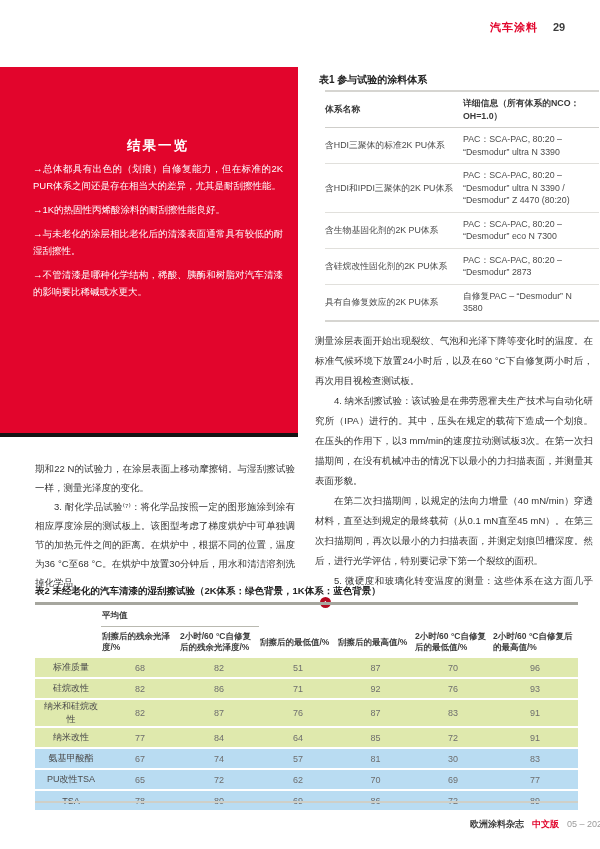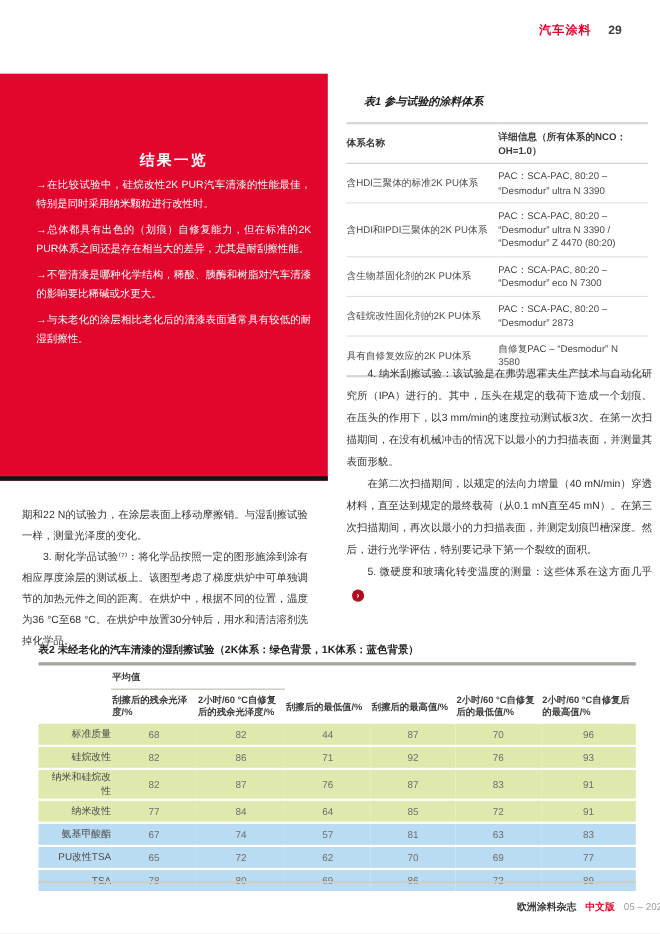--- a/index.html
+++ b/index.html
@@ -11,49 +11,49 @@
   .hdr-section{color:#e2052c;font-size:11px;font-weight:bold;letter-spacing:1px;}
   .hdr-page{color:#3c3c3c;font-size:11px;font-weight:bold;}
 
   
   .results-box{position:absolute;left:0;top:67px;width:298px;height:370px;background:#e2052c;
                border-bottom:4px solid #141414;box-sizing:border-box;padding:70px 15px 0 33px;}
   .results-title{margin:0 0 5px 0;text-align:center;color:#fff;font-size:13.5px;font-weight:bold;letter-spacing:2px;}
   .results-bullet{margin:0 0 7px 0;color:#fff;font-size:9.5px;line-height:17px;text-align:justify;}
 
   
-  .t1-caption{position:absolute;left:315px;top:69px;margin:16px;font-size:10px;font-weight:bold;color:#222;font-style:italic;}
-  .t1{position:absolute;left:315px;top:90px;width:274px;border-collapse:collapse;table-layout:fixed;margin-top:21px;}
+  .t1-caption{position:absolute;left:315px;top:69px;margin:4px;font-size:10px;font-weight:bold;color:#222;}
+  .t1{position:absolute;left:325px;top:90px;width:274px;border-collapse:collapse;table-layout:fixed;}
   .t1 th,.t1 td{font-size:8.8px;line-height:12.5px;text-align:left;vertical-align:middle;
                 padding:5px 6px 5px 0;color:#4a4a4a;word-wrap:break-word;}
   .t1 thead th{border-top:2px solid #d6d5d1;border-bottom:1px solid #cfceca;color:#3a3a3a;font-weight:bold;}
   .t1 tbody td{border-bottom:1px solid #e1e0dc;}
   .t1 tbody tr:last-child td{border-bottom:2px solid #d6d5d1;}
 
   
-  .col-left{position:absolute;left:20px;top:459px;width:260px;font-size:9.5px;line-height:19px;
+  .col-left{position:absolute;left:35px;top:459px;width:260px;font-size:9.5px;line-height:19px;
             color:#333;text-align:justify;}
   .col-right{position:absolute;left:315px;top:331px;width:278px;font-size:9.5px;line-height:20px;
              color:#333;text-align:justify;}
   .col-left p,.col-right p{margin:0;}
   .indent{text-indent:19px;}
   .cont-icon{display:inline-block;width:11px;height:11px;border-radius:50%;background:#b40a20;
              color:#fff;font-size:8px;line-height:11px;text-align:center;margin-left:5px;
              vertical-align:-1px;font-weight:bold;text-indent:0;}
 
   
   .t2-caption{position:absolute;left:35px;top:585px;margin:0;font-size:9.5px;font-weight:bold;color:#222;}
   .t2-rule-top{position:absolute;left:35px;top:602px;width:543px;height:3px;background:#a6a69e;}
   .t2-rule-bottom{position:absolute;left:35px;top:801px;width:543px;height:2px;background:#cfcfc7;}
   .t2{position:absolute;left:35px;top:606px;width:543px;border-collapse:separate;border-spacing:0 2px;table-layout:fixed;}
   .t2 th{font-size:8.5px;font-weight:bold;color:#3d3d3d;text-align:left;vertical-align:middle;
          line-height:11px;padding:2px 1px 3px 1px;}
   .t2 th.avg{border-bottom:1px solid #b9b9b0;padding-bottom:5px;}
   .t2 tbody td{font-size:9px;color:#6e6e6e;text-align:center;height:19px;padding:0;}
-  .t2 td.lbl{text-align:right;padding-left:6px;color:#4c4c4c;}
+  .t2 td.lbl{text-align:center;padding-left:6px;color:#4c4c4c;}
   .t2 tr.g td{background:#dfe9ad;}
   .t2 tr.b td{background:#b9dcf2;}
 
   
   .page-footer{position:absolute;top:818px;right:38px;font-size:9px;display:flex;gap:8px;align-items:baseline;}
   .ftr-journal{color:#3c3c3c;font-weight:bold;}
   .ftr-edition{color:#e2052c;font-weight:bold;}
   .ftr-issue{color:#9b9b9b;}
 </style>
 </head>
@@ -61,24 +61,24 @@
 
 <div class="page">
 
   <div class="page-header">
     <span class="hdr-section">汽车涂料</span>
     <span class="hdr-page">29</span>
   </div>
 
   <aside class="results-box">
     <h2 class="results-title">结果一览</h2>
-    <p class="results-bullet">→在比较试验中，硅烷改性2K PUR汽车清漆的性能最佳，特别是同时采用纳米颗粒进行改性时。</p>
     <p class="results-bullet">→总体都具有出色的（划痕）自修复能力，但在标准的2K PUR体系之间还是存在相当大的差异，尤其是耐刮擦性能。</p>
+    <p class="results-bullet">→1K的热固性丙烯酸涂料的耐刮擦性能良好。</p>
+    <p class="results-bullet">→与未老化的涂层相比老化后的清漆表面通常具有较低的耐湿刮擦性。</p>
     <p class="results-bullet">→不管清漆是哪种化学结构，稀酸、胰酶和树脂对汽车清漆的影响要比稀碱或水更大。</p>
-    <p class="results-bullet">→与未老化的涂层相比老化后的清漆表面通常具有较低的耐湿刮擦性。</p>
   </aside>
 
   <h3 class="t1-caption">表1 参与试验的涂料体系</h3>
   <table class="t1">
     <colgroup>
         <col style="width:138px">
         <col>
       </colgroup>
     <thead>
       <tr>
@@ -109,20 +109,21 @@
       </tr>
     </tbody>
   </table>
 
   <div class="col-left">
     <p>期和22 N的试验力，在涂层表面上移动摩擦销。与湿刮擦试验一样，测量光泽度的变化。</p>
     <p class="indent">3. 耐化学品试验⁽⁷⁾：将化学品按照一定的图形施涂到涂有相应厚度涂层的测试板上。该图型考虑了梯度烘炉中可单独调节的加热元件之间的距离。在烘炉中，根据不同的位置，温度为36 °C至68 °C。在烘炉中放置30分钟后，用水和清洁溶剂洗掉化学品。</p>
   </div>
 
   <div class="col-right">
+    <p>测量涂层表面开始出现裂纹、气泡和光泽下降等变化时的温度。在标准气候环境下放置24小时后，以及在60 °C下自修复两小时后，再次用目视检查测试板。</p>
     <p class="indent">4. 纳米刮擦试验：该试验是在弗劳恩霍夫生产技术与自动化研究所（IPA）进行的。其中，压头在规定的载荷下造成一个划痕。在压头的作用下，以3 mm/min的速度拉动测试板3次。在第一次扫描期间，在没有机械冲击的情况下以最小的力扫描表面，并测量其表面形貌。</p>
     <p class="indent">在第二次扫描期间，以规定的法向力增量（40 mN/min）穿透材料，直至达到规定的最终载荷（从0.1 mN直至45 mN）。在第三次扫描期间，再次以最小的力扫描表面，并测定划痕凹槽深度。然后，进行光学评估，特别要记录下第一个裂纹的面积。</p>
     <p class="indent"><span>5. 微硬度和玻璃化转变温度的测量：这些体系在这方面几乎</span><span class="cont-icon">›</span></p>
   </div>
 
   <h3 class="t2-caption">表2 未经老化的汽车清漆的湿刮擦试验（2K体系：绿色背景，1K体系：蓝色背景）</h3>
   <div class="t2-rule-top"></div>
   <table class="t2">
     <colgroup>
       <col style="width:66px">
@@ -147,21 +148,21 @@
         <th>刮擦后的最高值/%</th>
         <th>2小时/60 °C自修复后的最低值/%</th>
         <th>2小时/60 °C自修复后的最高值/%</th>
       </tr>
     </thead>
     <tbody>
       <tr class="g">
         <td class="lbl">标准质量</td>
         <td>68</td>
         <td>82</td>
-        <td>44</td>
+        <td>51</td>
         <td>87</td>
         <td>70</td>
         <td>96</td>
       </tr>
       <tr class="g">
         <td class="lbl">硅烷改性</td>
         <td>82</td>
         <td>86</td>
         <td>71</td>
         <td>92</td>
@@ -185,21 +186,21 @@
         <td>85</td>
         <td>72</td>
         <td>91</td>
       </tr>
       <tr class="b">
         <td class="lbl">氨基甲酸酯</td>
         <td>67</td>
         <td>74</td>
         <td>57</td>
         <td>81</td>
-        <td>63</td>
+        <td>30</td>
         <td>83</td>
       </tr>
       <tr class="b">
         <td class="lbl">PU改性TSA</td>
         <td>65</td>
         <td>72</td>
         <td>62</td>
         <td>70</td>
         <td>69</td>
         <td>77</td>

